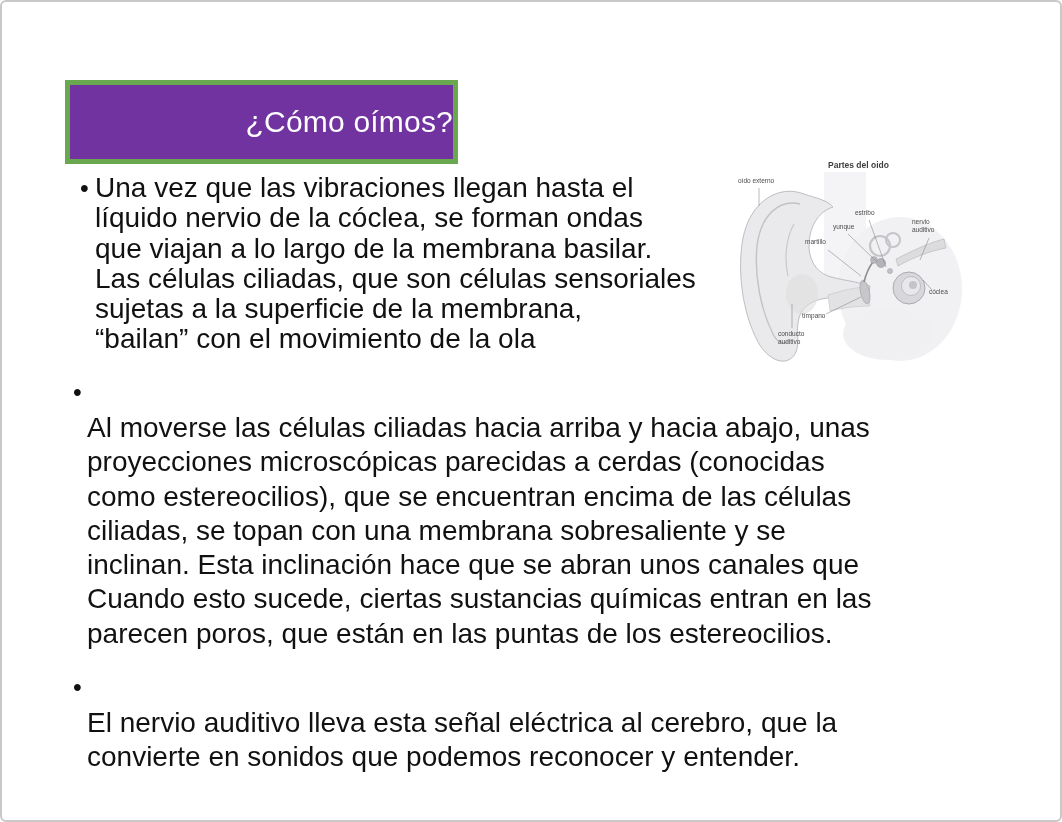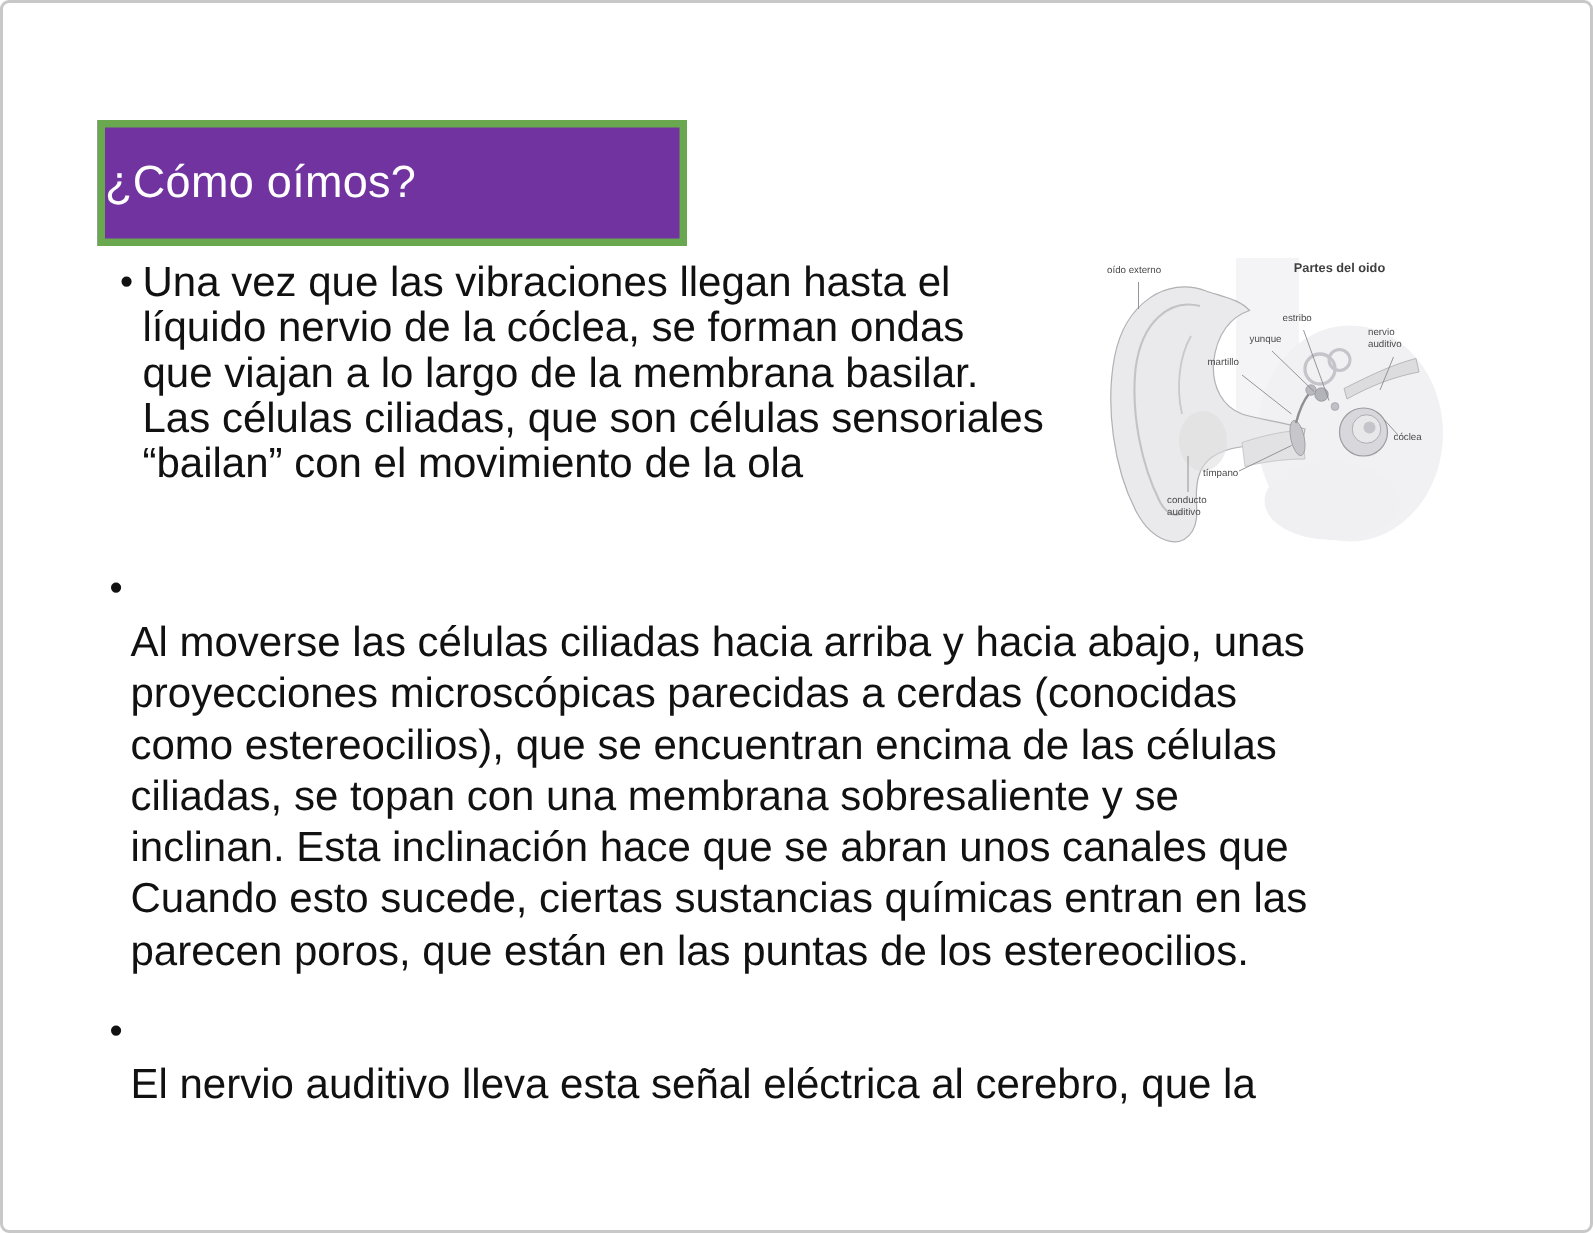--- a/index.html
+++ b/index.html
@@ -12,21 +12,21 @@
     box-sizing:border-box;
     overflow:hidden;
     font-family:"Liberation Sans", sans-serif;
     color:#111111;
   }
   .title-box{
     position:absolute;left:63px;top:78px;
     width:393px;height:84px;box-sizing:border-box;
     background:#7133A0;
     border:5px solid #6AA84F;
-    display:flex;align-items:center;justify-content:flex-start;
+    display:flex;align-items:center;justify-content:flex-end;
   }
   .title-box .title-text{
     font-size:30px;color:#ffffff;letter-spacing:0.2px;
   }
   .bullet{position:absolute;}
   .bullet .mk{position:absolute;left:0;top:0;font-size:25px;}
   .bullet .lines{margin:0;}
   .ln{white-space:nowrap;font-size:28px;}
   .b1{left:78px;top:171px;width:640px;}
   .b1 .lines{padding-left:15px;}
@@ -36,22 +36,22 @@
   .b3{left:71px;top:668px;width:850px;}
   .b2 .lines,.b3 .lines{padding-left:14px;margin-top:36px;}
   .b2 .ln,.b3 .ln,.b2 .mk,.b3 .mk{line-height:34.3px;}
 
   
   .diagram{
     position:absolute;left:726px;top:152px;width:240px;height:215px;
   }
   .diagram svg{position:absolute;left:0;top:0;}
   .dg-title{
-    position:absolute;left:100px;top:19px;width:130px;
-    text-align:center;font-size:8.5px;font-weight:bold;color:#3f3f3f;
+    position:absolute;left:100px;top:6px;width:130px;
+    text-align:left;font-size:8.5px;font-weight:bold;color:#3f3f3f;
   }
   .dg-label{
     position:absolute;font-size:6.5px;color:#4b4b4b;line-height:1.3;white-space:nowrap;
   }
   .dg-label.wrap{white-space:normal;}
   .lb-oido{left:10px;top:23px;}
   .lb-estribo{left:127px;top:55px;}
   .lb-yunque{left:105px;top:69px;}
   .lb-martillo{left:77px;top:84px;}
   .lb-nervio{left:184px;top:64px;width:34px;}
@@ -68,20 +68,21 @@
     <span class="title-text">¿Cómo oímos?</span>
   </div>
 
   <div class="bullet b1">
     <span class="mk">•</span>
     <div class="lines">
       <div class="ln">Una vez que las vibraciones llegan hasta el</div>
       <div class="ln">líquido nervio de la cóclea, se forman ondas</div>
       <div class="ln">que viajan a lo largo de la membrana basilar.</div>
       <div class="ln">Las células ciliadas, que son células sensoriales</div>
+      <div class="ln">sujetas a la superficie de la membrana,</div>
       <div class="ln">“bailan” con el movimiento de la ola</div>
     </div>
   </div>
 
   <div class="bullet b2">
     <span class="mk">•</span>
     <div class="lines">
       <div class="ln">Al moverse las células ciliadas hacia arriba y hacia abajo, unas</div>
       <div class="ln">proyecciones microscópicas parecidas a cerdas (conocidas</div>
       <div class="ln">como estereocilios), que se encuentran encima de las células</div>
@@ -89,20 +90,21 @@
       <div class="ln">inclinan. Esta inclinación hace que se abran unos canales que</div>
       <div class="ln">Cuando esto sucede, ciertas sustancias químicas entran en las</div>
       <div class="ln">parecen poros, que están en las puntas de los estereocilios.</div>
     </div>
   </div>
 
   <div class="bullet b3">
     <span class="mk">•</span>
     <div class="lines">
       <div class="ln">El nervio auditivo lleva esta señal eléctrica al cerebro, que la</div>
+      <div class="ln">convierte en sonidos que podemos reconocer y entender.</div>
     </div>
   </div>
 
   <div class="diagram">
     <svg width="240" height="215" viewBox="0 0 240 215">
 
       <g>
         <rect x="96" y="18" width="42" height="120" fill="#f4f4f6"></rect>
         <ellipse cx="172" cy="135" rx="62" ry="72" fill="#f1f1f4"></ellipse>
         <ellipse cx="160" cy="180" rx="45" ry="26" fill="#f0f0f3"></ellipse>

